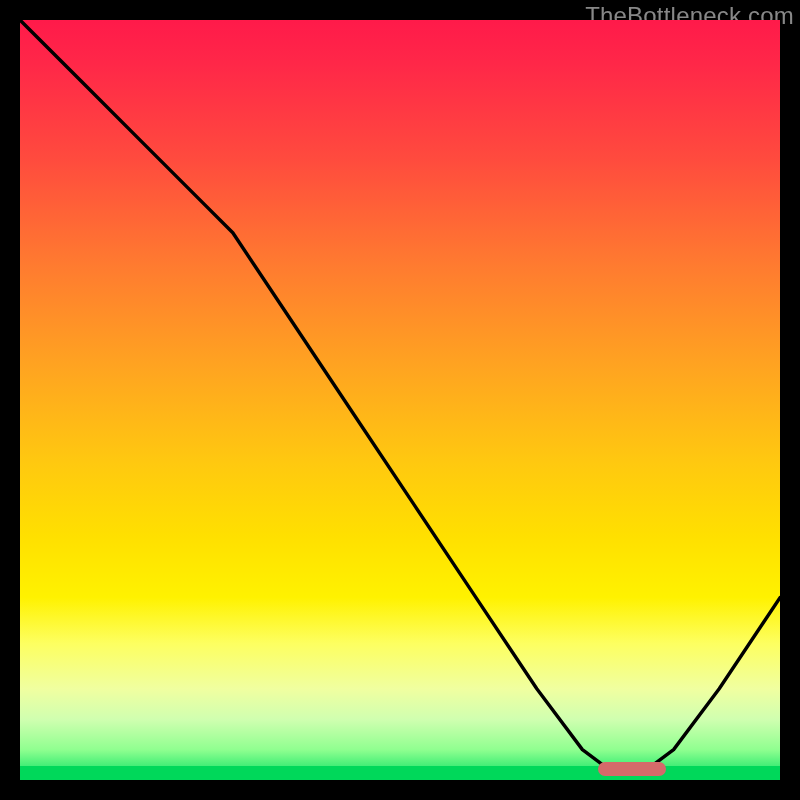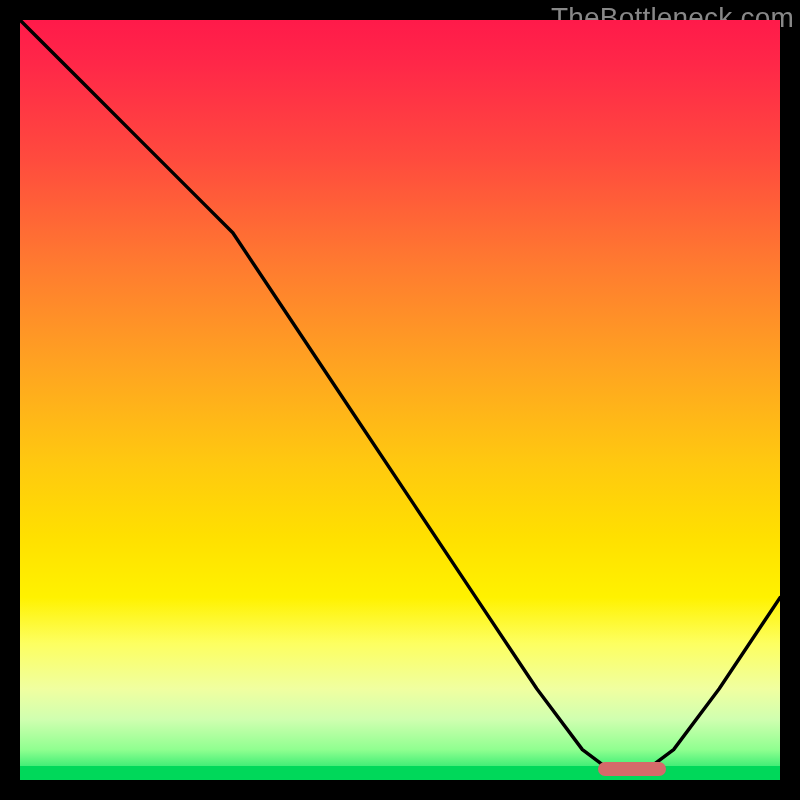--- a/index.html
+++ b/index.html
@@ -52,21 +52,21 @@
     height: 14px;
     border-radius: 7px;
     background: #d46a6a;
     bottom: 4px;
   }
   .watermark {
     position: absolute;
     top: 2px;
     right: 6px;
     color: #888;
-    font-size: 28px;
+    font-size: 24px;
     font-weight: 500;
     letter-spacing: 0.2px;
   }
 </style>
 </head>
 <body>
 
 <div class="watermark">TheBottleneck.com</div>
 
 <div class="plot-area">

